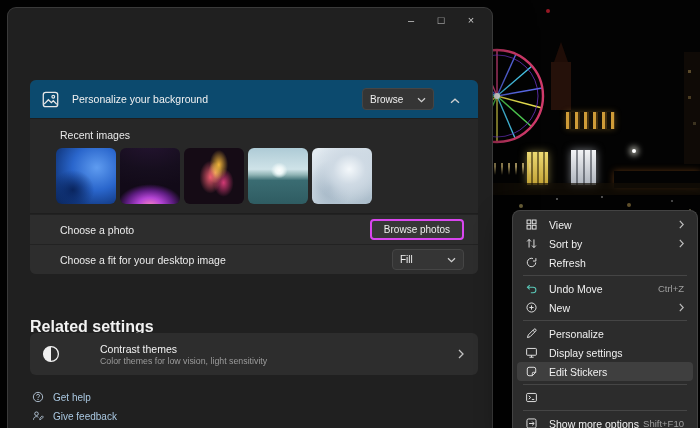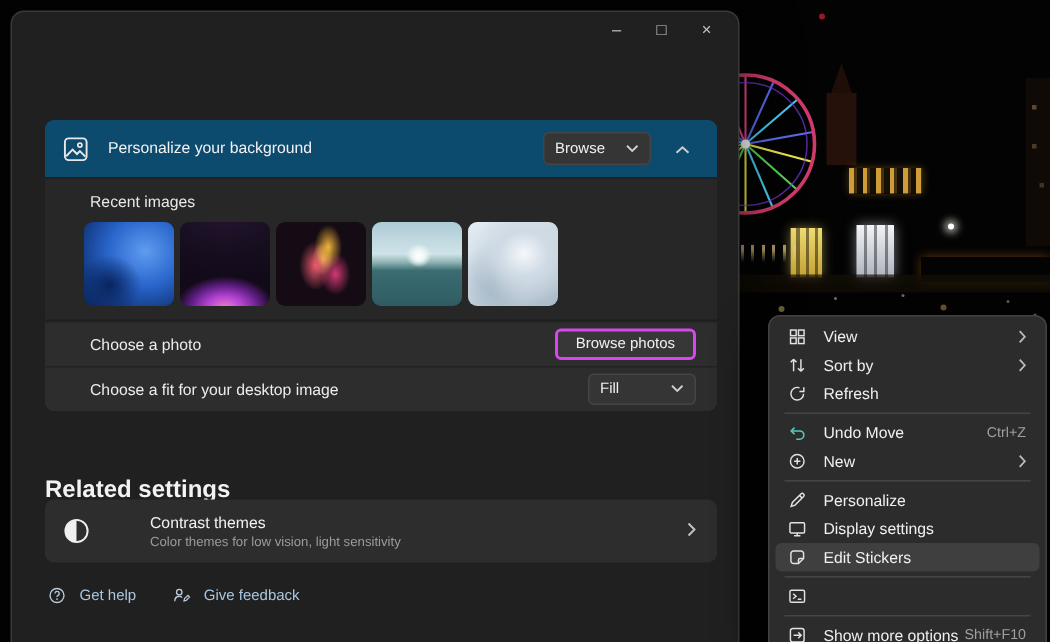--- a/index.html
+++ b/index.html
@@ -100,21 +100,21 @@
   .combo.small { min-width:72px; height:21px; }
 
   .section-header { position:absolute; left:22px; top:310px; font-size:16px; font-weight:700; color:#f2f2f2; }
   .related-card { position:absolute; left:22px; top:325px; width:448px; height:42px; background:#2d2d2d;
     border-radius:6px; display:flex; align-items:center; padding:0 14px 0 12px; }
   .rc-icon { width:18px; height:18px; margin-right:14px; flex:none; }
   .rc-text { flex:1;margin-left:26px; }
   .rc-title { font-size:10.5px; color:#f2f2f2; }
   .rc-sub { font-size:8.8px; color:#9b9b9b; margin-top:1px; }
 
-  .footer { position:absolute; left:24px; top:383px; display:flex; flex-direction:row; gap:24px; }
+  .footer { position:absolute; left:24px; top:383px; display:flex; flex-direction:column; gap:7px; }
   .flink { display:flex; align-items:center; gap:9px; font-size:10px; }
   .flink .lbl { color:#a9c7e0; }
   .flink svg { width:12px; height:12px; }
 
   .chev { display:inline-block; }
 
   
   .menu { position:absolute; left:512px; top:210px; width:186px; height:218px; z-index:10;
     background:#2c2c2c; border:1px solid #434343; border-radius:8px 8px 0 0; border-bottom:none;
     box-shadow:-8px 10px 26px rgba(0,0,0,.65); padding:4px 0 0; overflow:hidden; }

